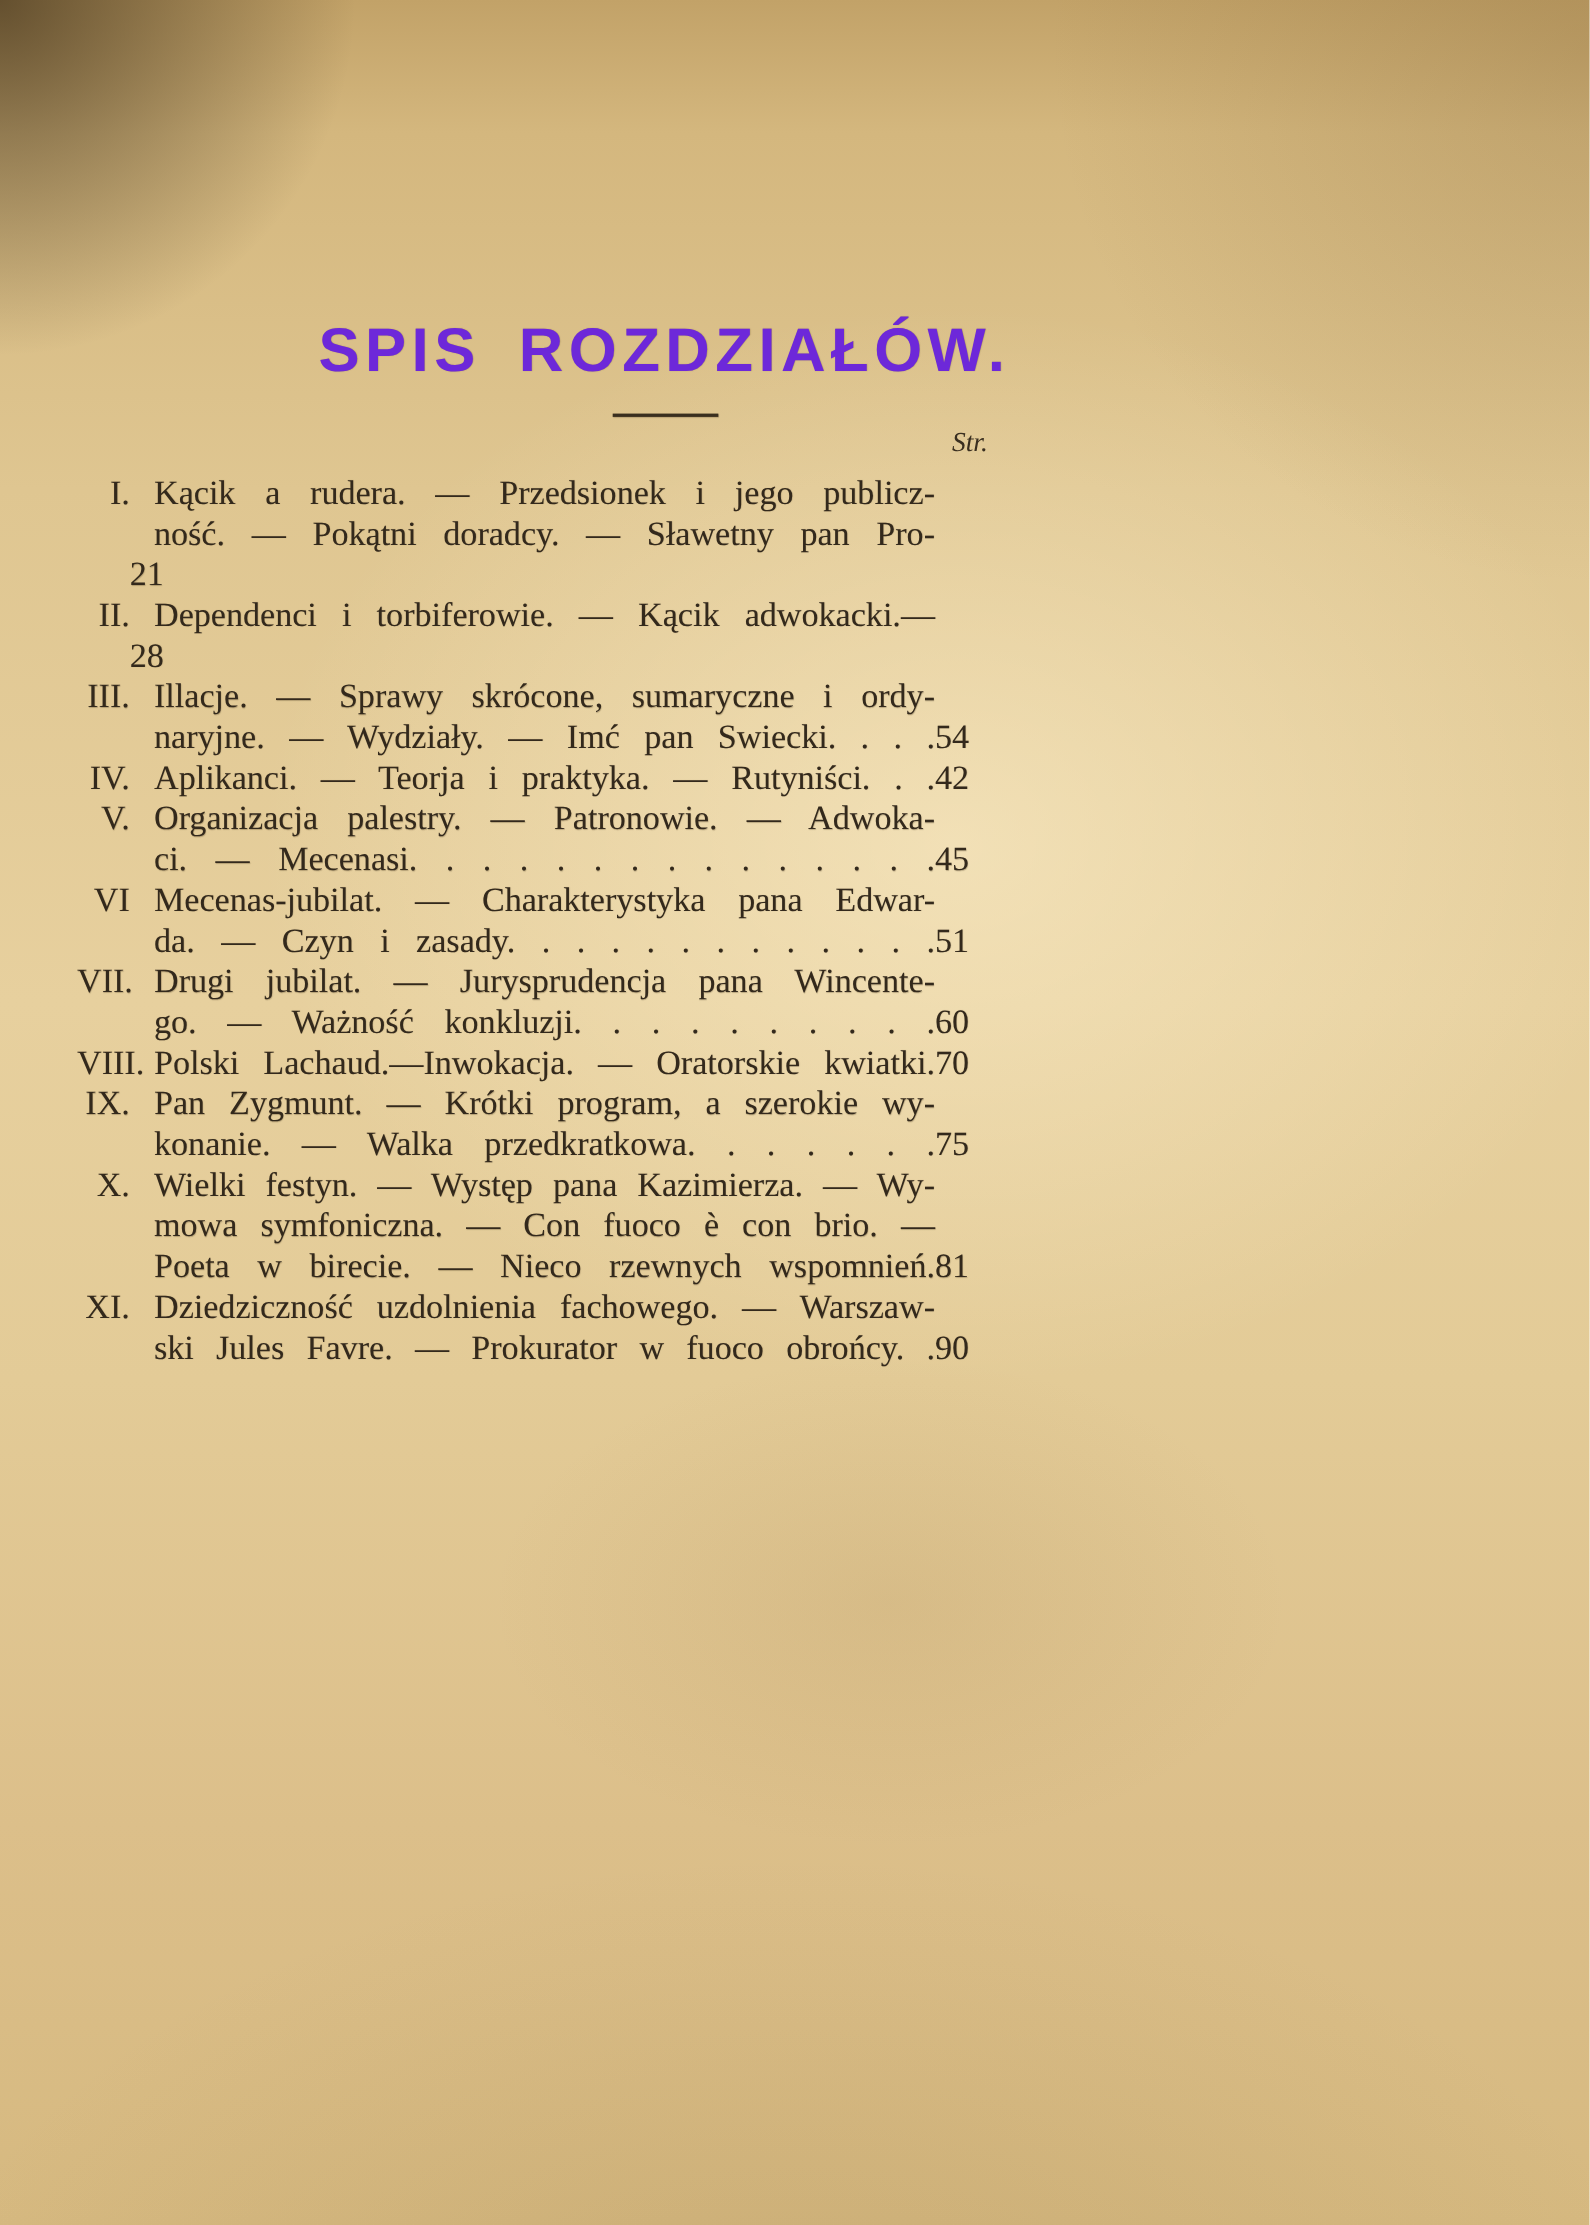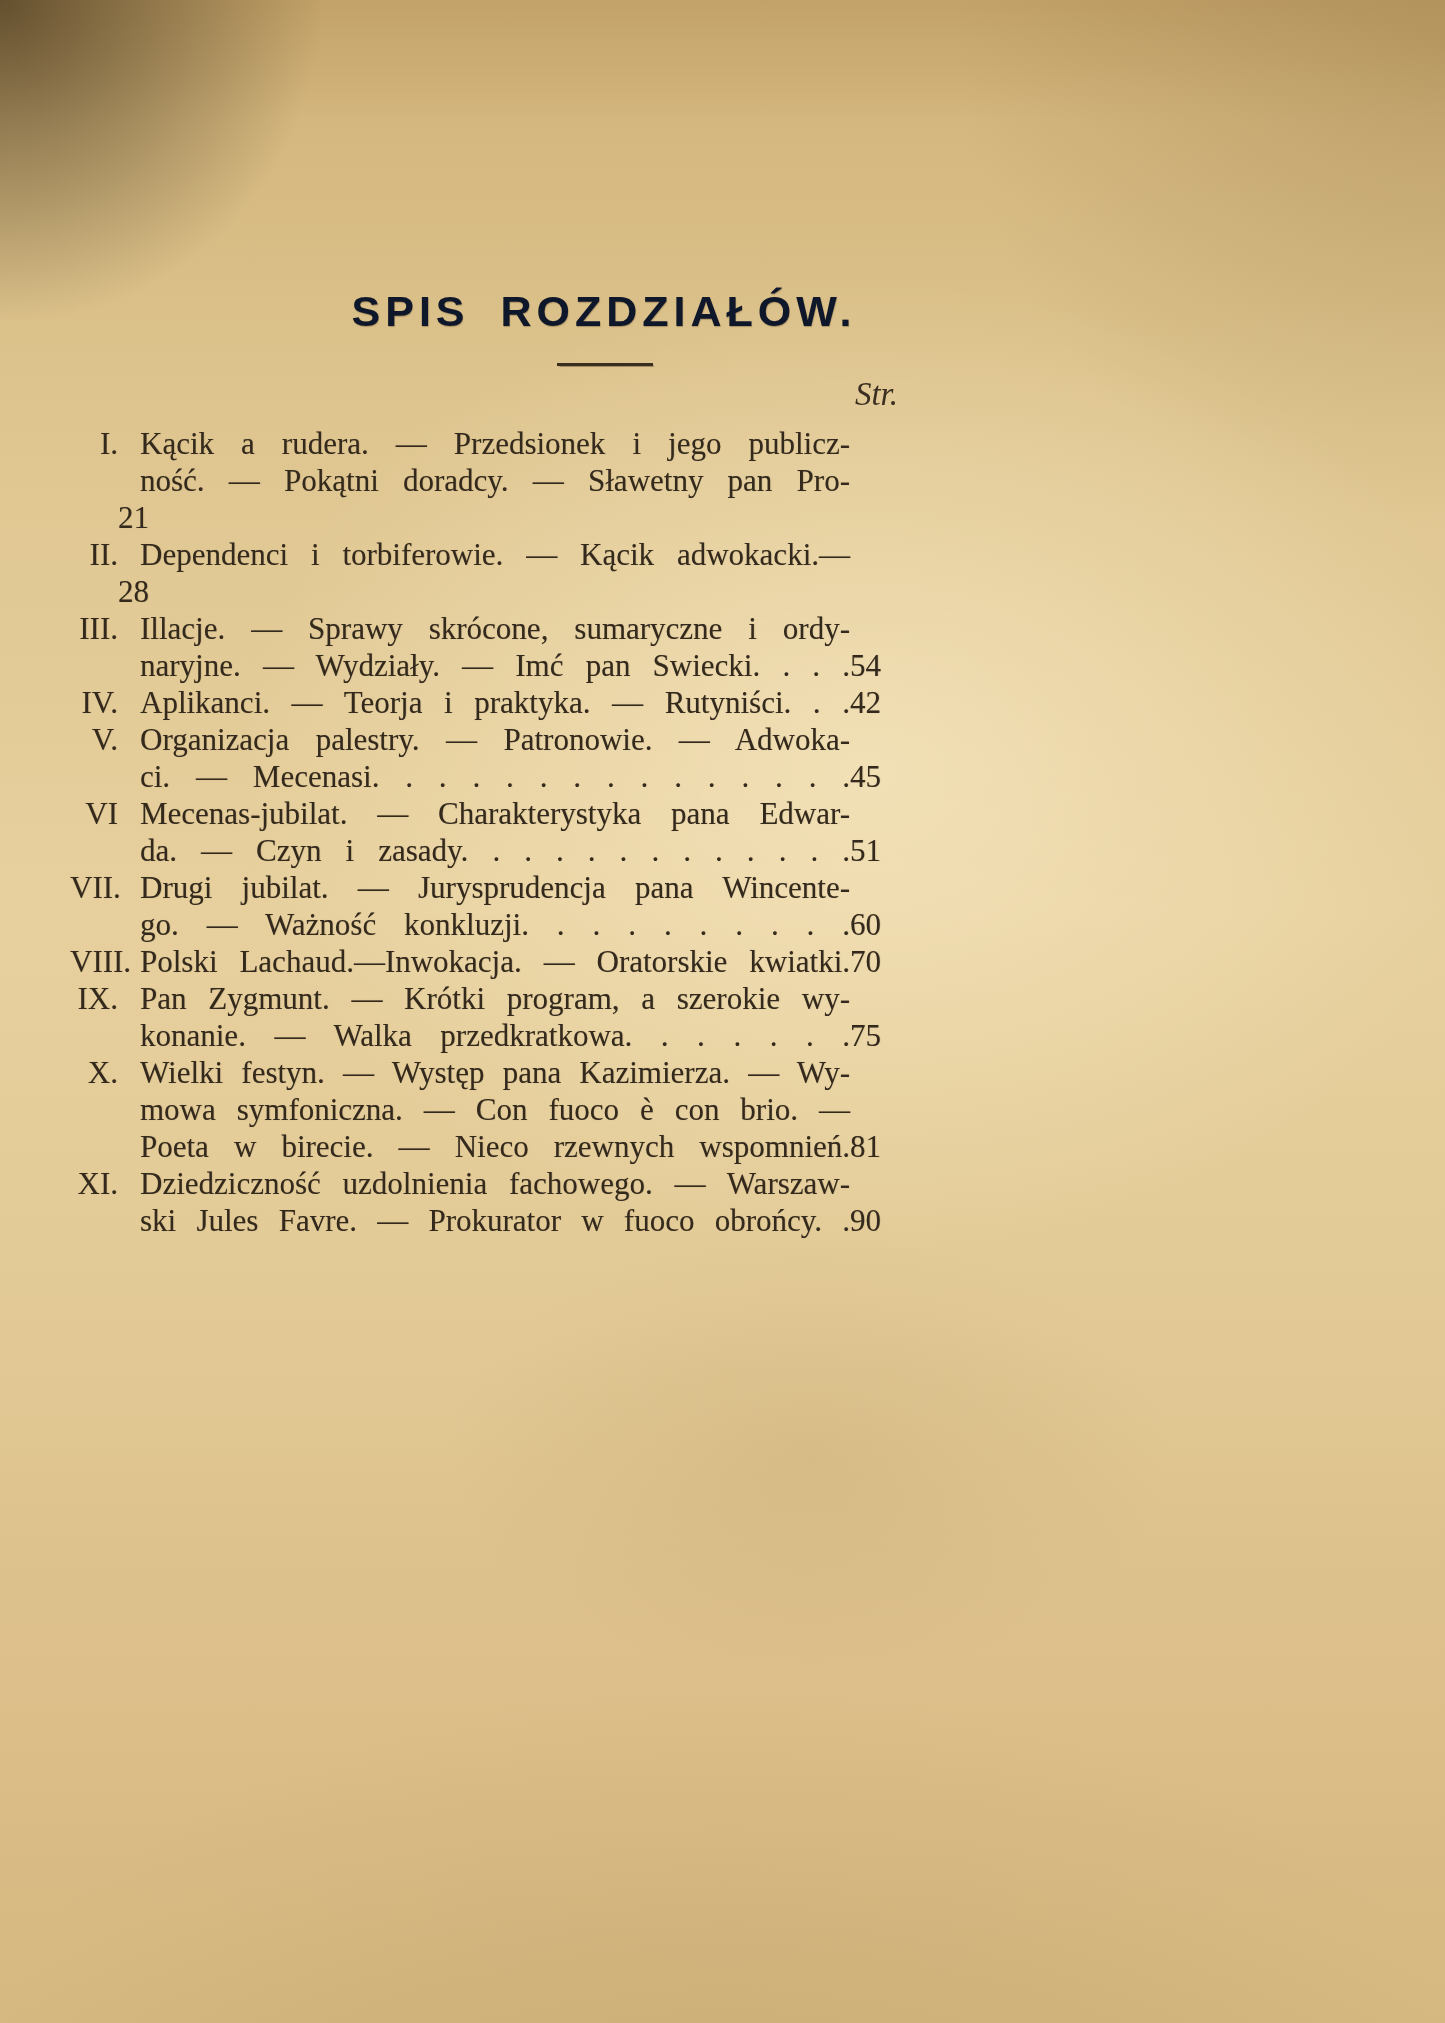--- a/index.html
+++ b/index.html
@@ -17,39 +17,39 @@
   }
   .content{
     position:absolute; left:70px; top:0; width:850px;
   }
   .title{
     margin-top:290px;
     padding-left:218px;
     text-align:center;
     font-family:"Liberation Sans", sans-serif;
     font-weight:600;
-    font-size:43px;
+    font-size:56px;
     letter-spacing:5px;
     word-spacing:14px;
-    color:#0f172a;
+    color:#6d28d9;
     text-shadow:0.5px 0.5px 1px rgba(80,60,30,0.35);
     line-height:1;
     white-space:nowrap;
   }
   .rule{
     width:96px;height:3px;background:#3a2f1f;
     margin:30px 0 0 487px;
     box-shadow:0.5px 0.5px 1px rgba(80,60,30,0.4);
   }
   .str-label{
     margin-top:10px;
     padding-right:22px;
     text-align:right;
     font-style:italic;
-    font-size:33px;
+    font-size:25px;
     color:#3a2f20;
   }
   .toc{ margin-top:12px; }
   .toc-row{
     display:flex;
     align-items:baseline;
     font-size:31px;
     line-height:37px;
     text-shadow:0.4px 0.4px 0.8px rgba(70,52,26,0.30);
   }

